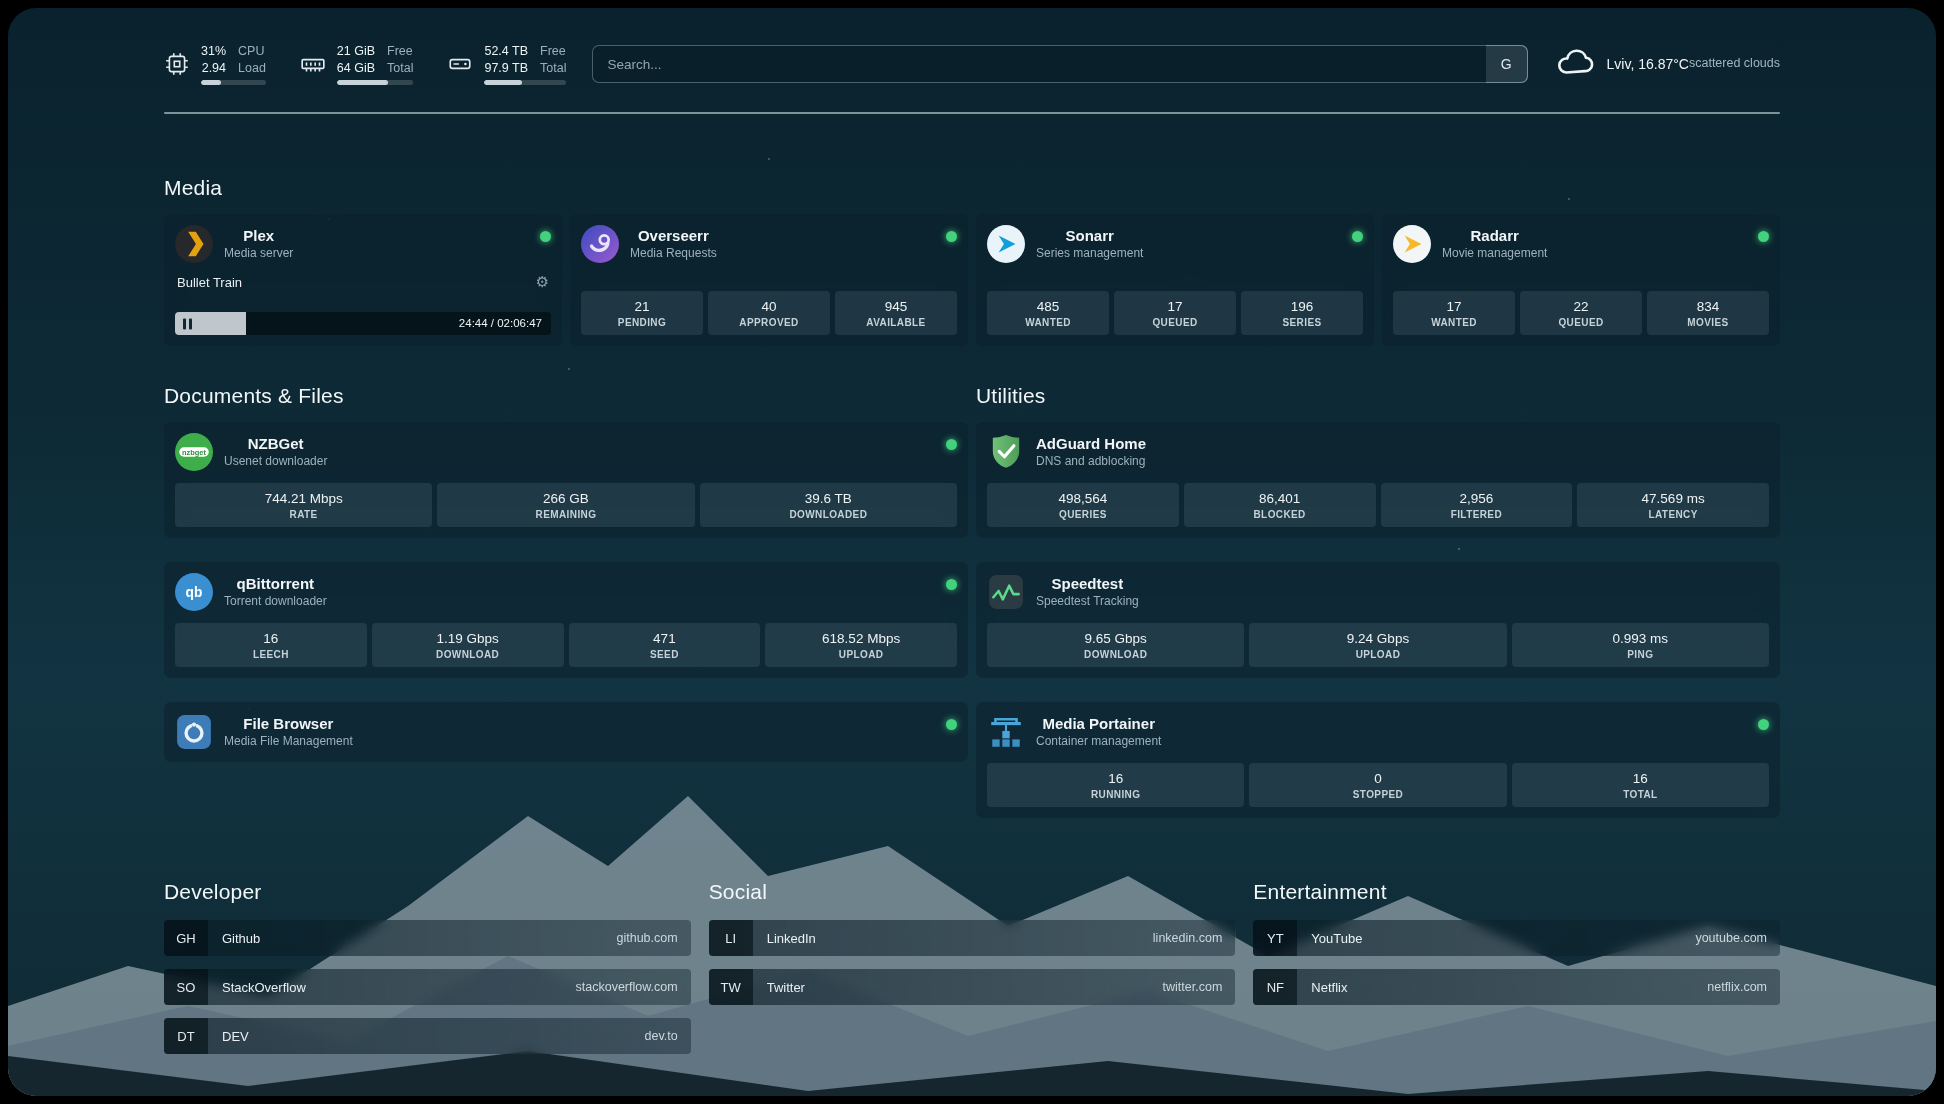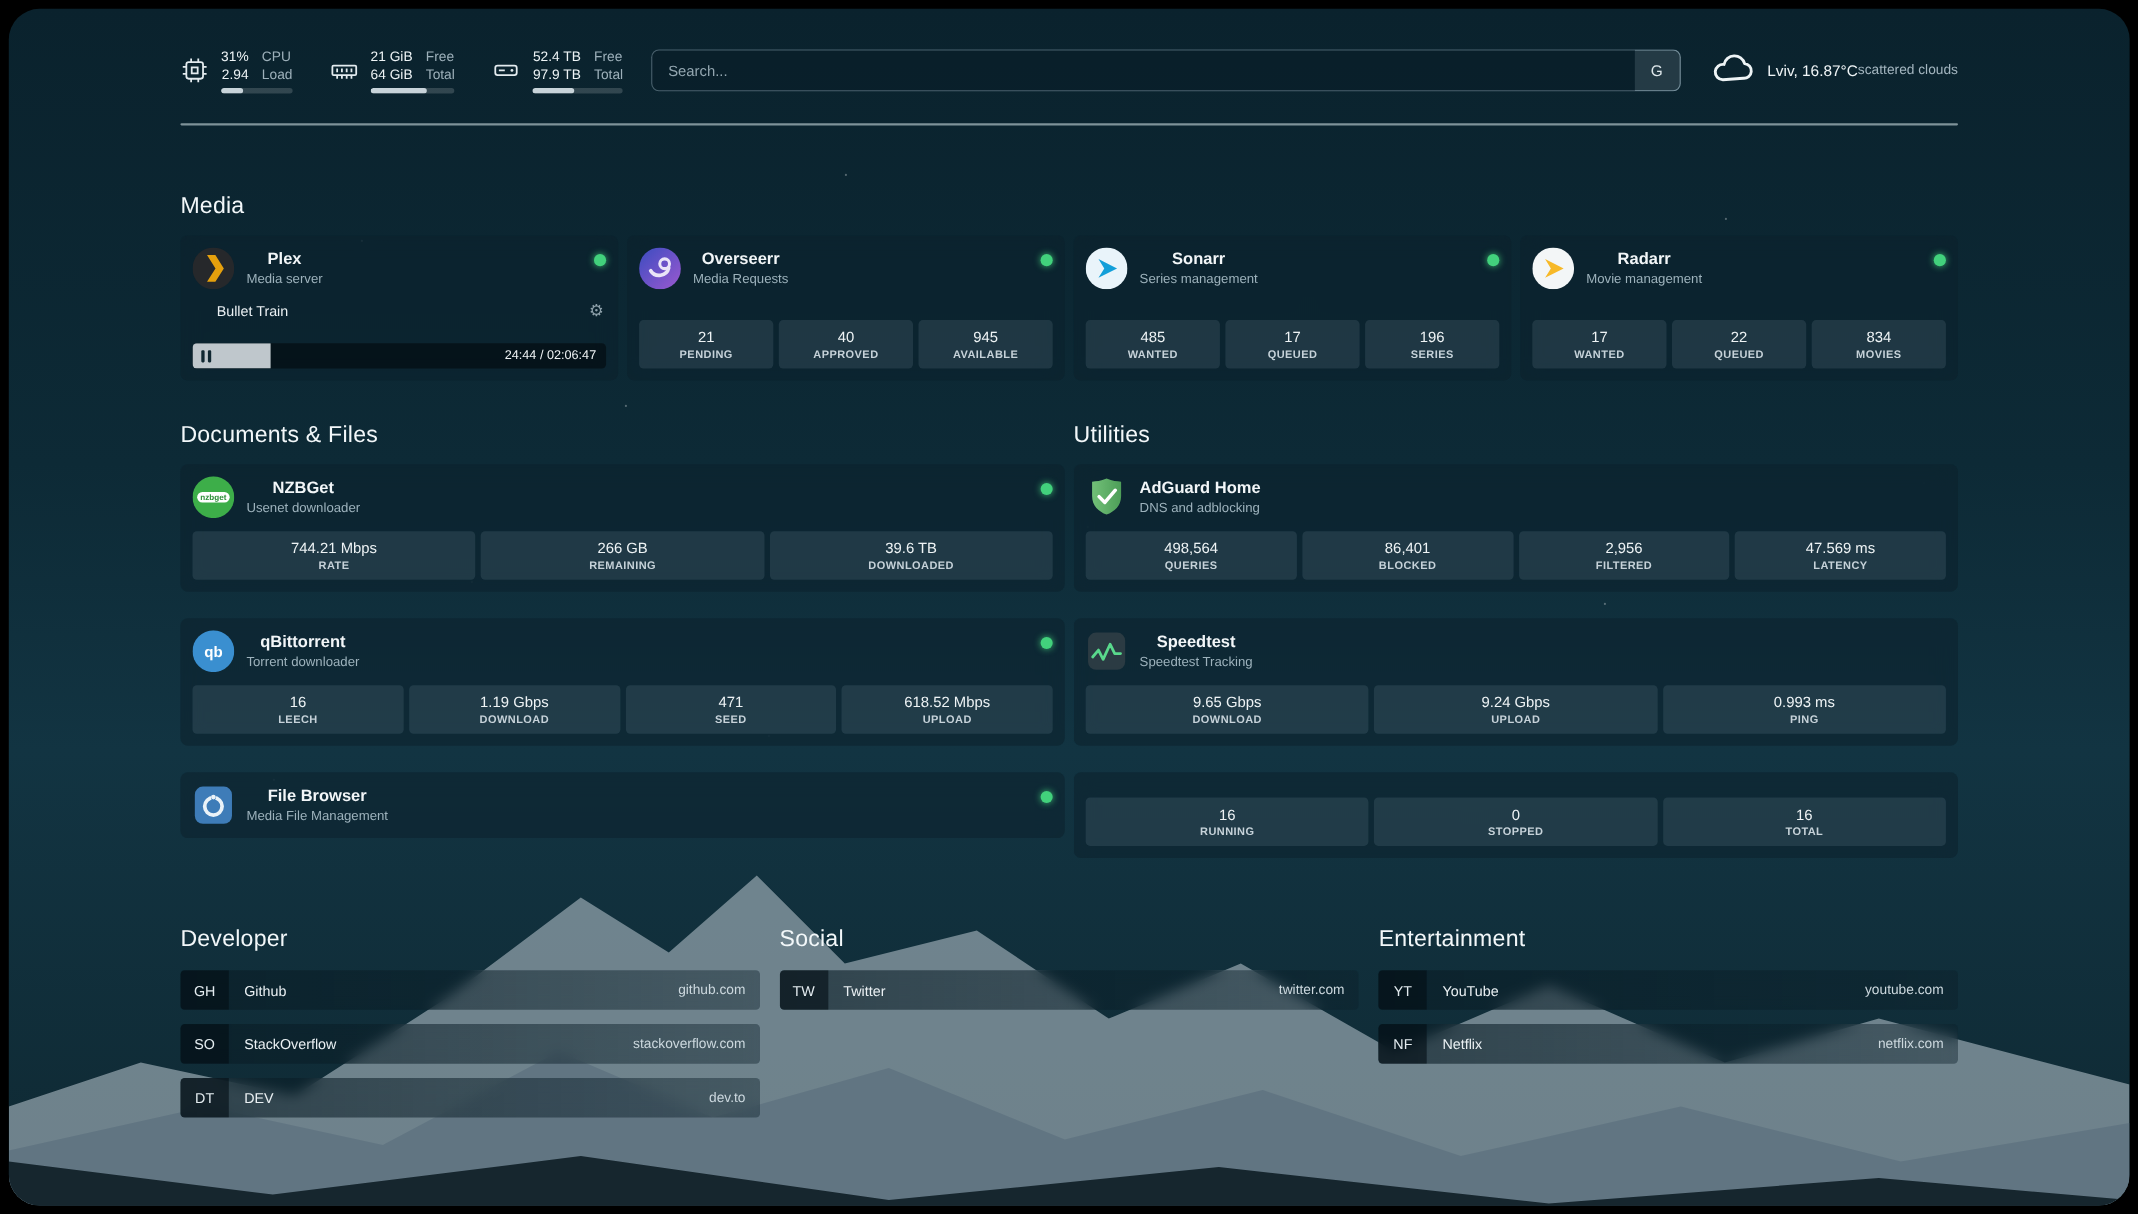--- a/index.html
+++ b/index.html
@@ -73,21 +73,21 @@
   .stats { margin-top:auto; display:grid; grid-auto-flow:column; grid-auto-columns:1fr;
            gap:5px; padding-top:12px; }
   .stat { background:rgba(160,192,207,.13); border-radius:4px; padding:8px 4px 7px;
           text-align:center; }
   .stat-value { font-size:13.5px; color:#eef3f5; }
   .stat-label { margin-top:3px; font-size:10px; font-weight:700; letter-spacing:.4px;
                 color:#c6d2d9; }
 
   
   .np-row { display:flex; justify-content:space-between; align-items:center;
-            margin-top:10px; padding:0 2px; font-size:13px; color:#eaf0f3;margin-left:20px; }
+            margin-top:10px; padding:0 2px; font-size:13px; color:#eaf0f3; }
   .gear { font-size:15px; color:#8da0aa; cursor:pointer; }
   .progress { position:relative; margin-top:auto; height:23px; border-radius:4px;
               background:rgba(0,0,0,.45); overflow:hidden; }
   .progress-fill { position:absolute; left:0; top:0; bottom:0;
                    background:rgba(224,232,236,.85); }
   .pause { position:absolute; left:8px; top:50%; transform:translateY(-50%);
            display:flex; gap:3px; cursor:pointer; }
   .pause i { display:block; width:3px; height:11px; background:#102832; border-radius:1px; }
   .prog-time { position:absolute; right:9px; top:0; line-height:23px; font-size:11.5px;
                color:#f0f4f6; }
@@ -503,20 +503,38 @@
                 <div class="stat-label">UPLOAD</div>
               </div>
               <div class="stat">
                 <div class="stat-value">0.993 ms</div>
                 <div class="stat-label">PING</div>
               </div>
             </div>
           </div>
 
           <div class="card">
+            <div class="card-head">
+              <span class="svc-icon">
+                <svg viewBox="0 0 36 36">
+                  <path d="M4 10h28" stroke="#4aa5d8" stroke-width="3"></path>
+                  <path d="M18 10v7" stroke="#4aa5d8" stroke-width="2"></path>
+                  <rect x="14.5" y="17" width="7" height="7" fill="#4aa5d8"></rect>
+                  <rect x="5" y="25" width="7" height="7" fill="#3b8fc4"></rect>
+                  <rect x="14.5" y="25" width="7" height="7" fill="#3b8fc4"></rect>
+                  <rect x="24" y="25" width="7" height="7" fill="#3b8fc4"></rect>
+                  <path d="M8 10V6h20v4" stroke="#4aa5d8" stroke-width="2.4" fill="none"></path>
+                  </svg>
+              </span>
+              <div class="svc-text">
+                <span class="svc-name">Media Portainer</span>
+                <span class="svc-desc">Container management</span>
+              </div>
+              <span class="dot"></span>
+            </div>
             <div class="stats">
               <div class="stat">
                 <div class="stat-value">16</div>
                 <div class="stat-label">RUNNING</div>
               </div>
               <div class="stat">
                 <div class="stat-value">0</div>
                 <div class="stat-label">STOPPED</div>
               </div>
               <div class="stat">
@@ -550,20 +568,25 @@
             <span class="bm-name">DEV</span>
             <span class="bm-url">dev.to</span>
           </div>
         </div>
       </div>
 
       <div class="bm-col">
         <div class="section-title">Social</div>
         <div class="bm-list">
           <div class="bm-row">
+            <span class="bm-abbr">LI</span>
+            <span class="bm-name">LinkedIn</span>
+            <span class="bm-url">linkedin.com</span>
+          </div>
+          <div class="bm-row">
             <span class="bm-abbr">TW</span>
             <span class="bm-name">Twitter</span>
             <span class="bm-url">twitter.com</span>
           </div>
         </div>
       </div>
 
       <div class="bm-col">
         <div class="section-title">Entertainment</div>
         <div class="bm-list">

